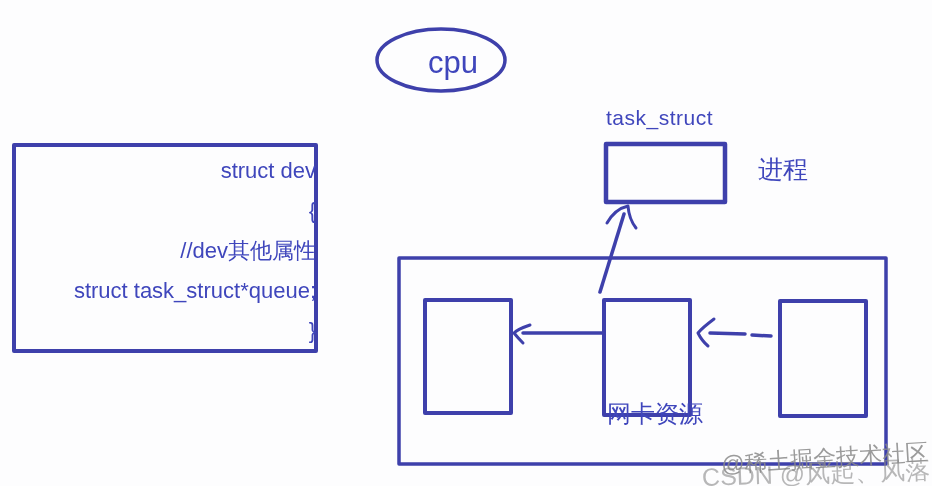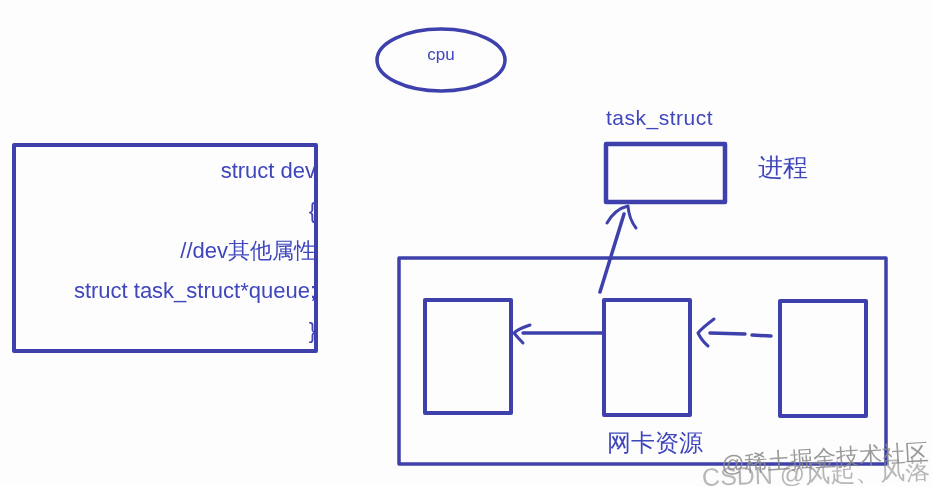--- a/index.html
+++ b/index.html
@@ -22,24 +22,24 @@
     fill: none;
     stroke-linecap: round;
     stroke-linejoin: round;
   }
   .label {
     position: absolute;
     color: var(--text);
     white-space: nowrap;
     line-height: 1.1;
   }
-  .cpu-label { left: 404px; top: 46px; width: 74px; text-align: center; font-size: 17px; }
+  .cpu-label { left: 404px; top: 46px; width: 74px; text-align: right; font-size: 31px; }
   .ts-label { left: 606px; top: 106px; font-size: 21px; letter-spacing: 0.5px; }
-  .process-label { left: 758px; top: 156px; font-size: 25px; font-family: Liberation Mono, monospace; }
-  .nic-label { left: 607px; top: 430px; font-size: 24px; }
+  .process-label { left: 758px; top: 156px; font-size: 25px; }
+  .nic-label { left: 607px; top: 401px; font-size: 24px; }
   .codebox {
     position: absolute;
     left: 13px; top: 144px;
     width: 303px; height: 207px;
     padding: 7px 0 0 10px;
     box-sizing: border-box;
     color: var(--text);
     font-size: 22px;
   }
   .code-line { height: 40px; line-height: 40px; white-space: nowrap; text-align: right; }

